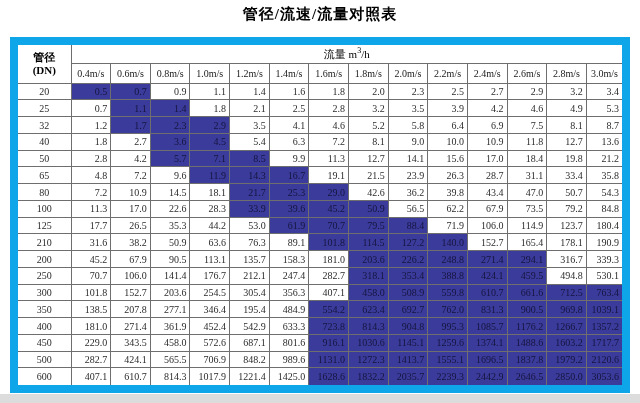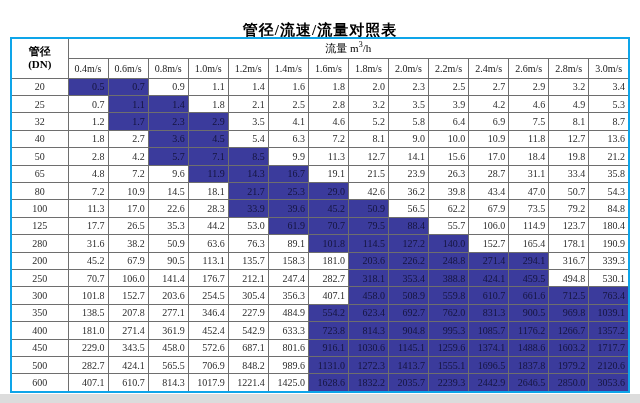--- a/index.html
+++ b/index.html
@@ -3,29 +3,29 @@
 <meta charset="utf-8">
 <style>
   html,body{margin:0;padding:0;}
   body{
     width:640px;height:403px;background:#ffffff;
     font-family:"Liberation Serif","DejaVu Serif",serif;
     position:relative;overflow:hidden;
   }
   .page{position:relative;width:640px;height:403px;background:#ffffff;}
   .title{
-    position:absolute;top:21px;left:0;width:640px;
+    position:absolute;top:5px;left:0;width:640px;
     text-align:center;font-weight:bold;font-size:15px;color:#000;
     letter-spacing:1px;
   }
   table.ref{
     position:absolute;left:10px;top:37px;
     width:620px;height:356px;
     border-collapse:collapse;table-layout:fixed;
-    border:2px solid #0ea5e9;background:#fff;
+    border:8px solid #0ea5e9;background:#fff;
   }
   col.dncol{width:57px;}
   th,td{
     border:1px solid #6e6e6e;
     white-space:nowrap;overflow:hidden;
     vertical-align:middle;
   }
   thead tr{height:20px;}
   th.corner{
     font-weight:bold;font-size:11px;line-height:1.2;text-align:center;color:#000;
@@ -227,28 +227,28 @@
           <td class="dn">125</td>
           <td class="num">17.7</td>
           <td class="num">26.5</td>
           <td class="num">35.3</td>
           <td class="num">44.2</td>
           <td class="num">53.0</td>
           <td class="num hl">61.9</td>
           <td class="num hl">70.7</td>
           <td class="num hl">79.5</td>
           <td class="num hl">88.4</td>
-          <td class="num">55.7</td>
+          <td class="num">71.9</td>
           <td class="num">106.0</td>
           <td class="num">114.9</td>
           <td class="num">123.7</td>
           <td class="num">180.4</td>
         </tr>
         <tr>
-          <td class="dn">280</td>
+          <td class="dn">210</td>
           <td class="num">31.6</td>
           <td class="num">38.2</td>
           <td class="num">50.9</td>
           <td class="num">63.6</td>
           <td class="num">76.3</td>
           <td class="num">89.1</td>
           <td class="num hl">101.8</td>
           <td class="num hl">114.5</td>
           <td class="num hl">127.2</td>
           <td class="num hl">140.0</td>
@@ -307,21 +307,21 @@
           <td class="num hl">661.6</td>
           <td class="num hl">712.5</td>
           <td class="num hl">763.4</td>
         </tr>
         <tr>
           <td class="dn">350</td>
           <td class="num">138.5</td>
           <td class="num">207.8</td>
           <td class="num">277.1</td>
           <td class="num">346.4</td>
-          <td class="num">227.9</td>
+          <td class="num">195.4</td>
           <td class="num">484.9</td>
           <td class="num hl">554.2</td>
           <td class="num hl">623.4</td>
           <td class="num hl">692.7</td>
           <td class="num hl">762.0</td>
           <td class="num hl">831.3</td>
           <td class="num hl">900.5</td>
           <td class="num hl">969.8</td>
           <td class="num hl">1039.1</td>
         </tr>

